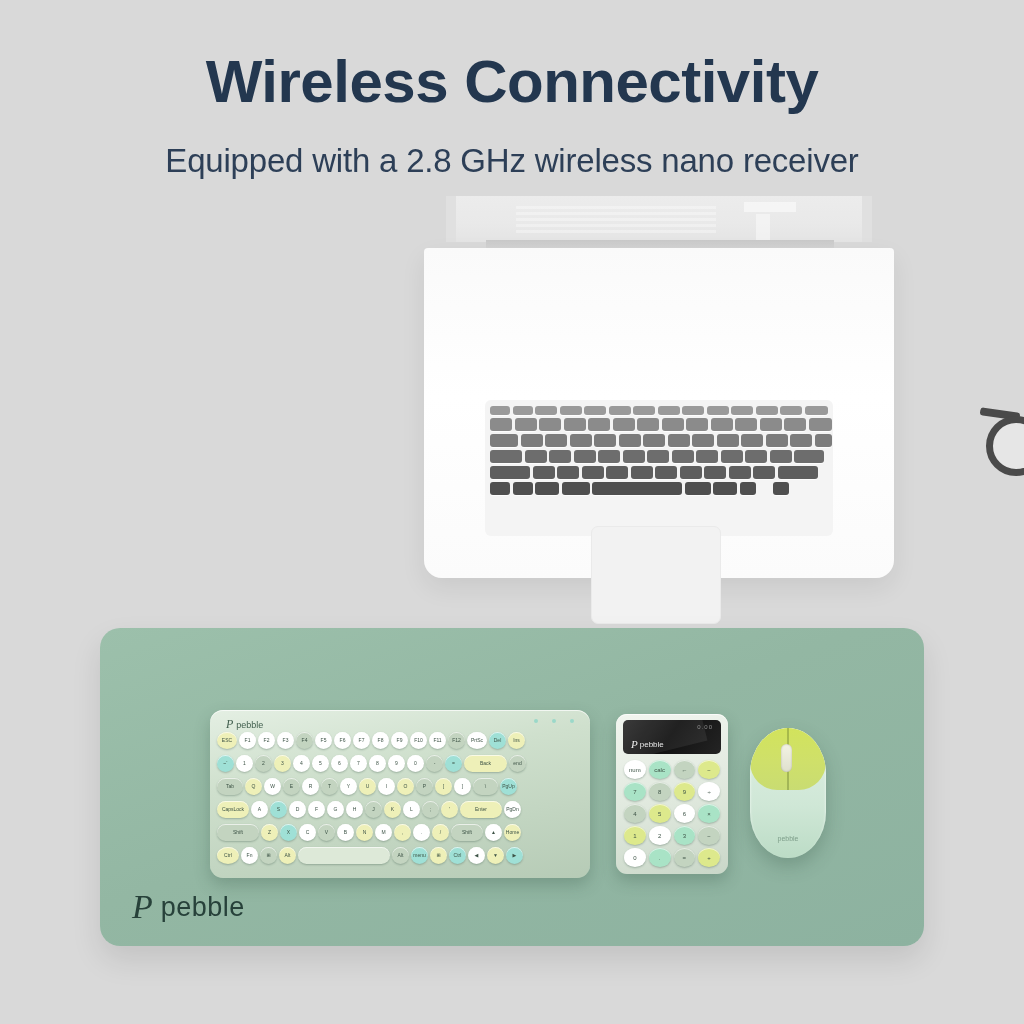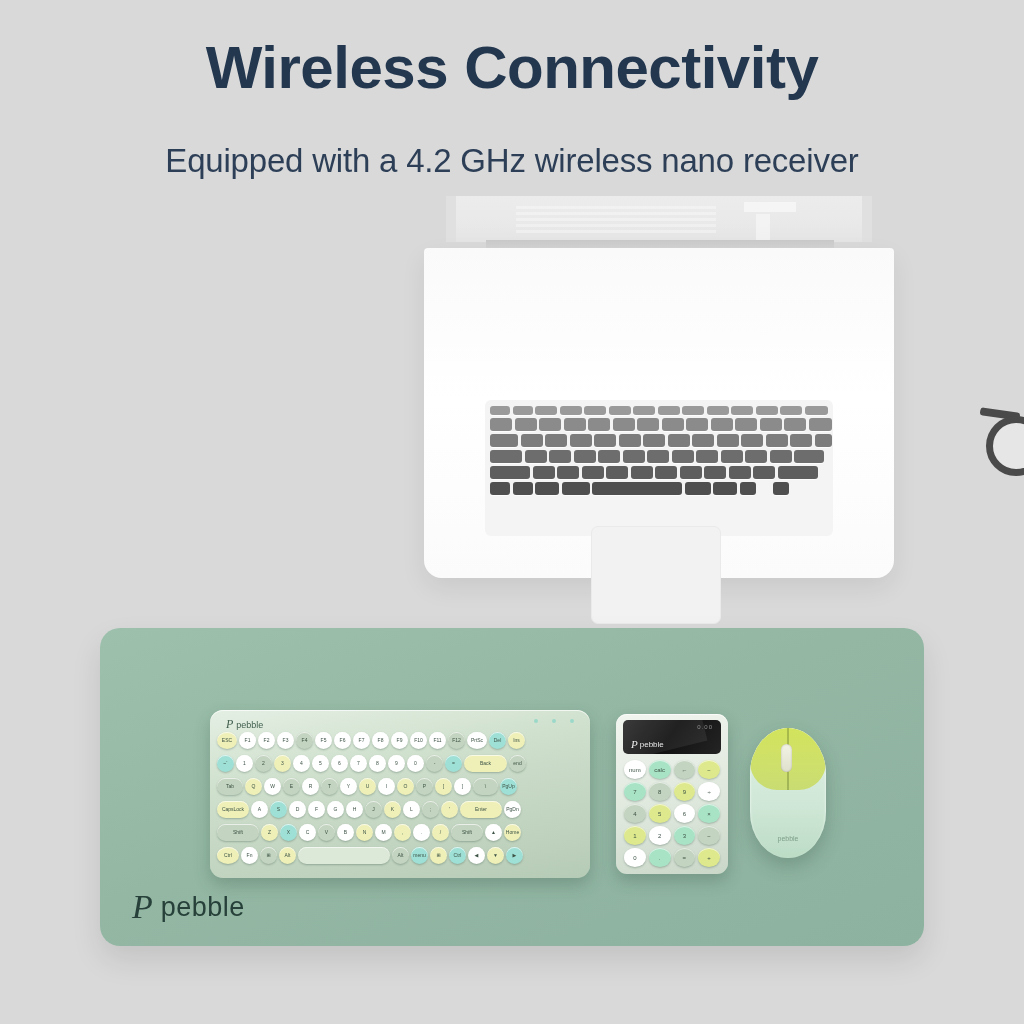--- a/index.html
+++ b/index.html
@@ -5,21 +5,21 @@
 <style>
   html,body{margin:0;padding:0;}
   body{
     width:1024px;height:1024px;overflow:hidden;
     background:#d9d9d9;
     font-family:"Liberation Sans", sans-serif;
     position:relative;
   }
   
   .headline{
-    position:absolute;top:36px;left:0;width:1024px;text-align:center;
+    position:absolute;top:50px;left:0;width:1024px;text-align:center;
     font-size:60px;font-weight:bold;color:#23374f;letter-spacing:-0.5px;
     line-height:1.05;
   }
   .subhead{
     position:absolute;top:142px;left:0;width:1024px;text-align:center;
     font-size:33px;font-weight:normal;color:#2d3f57;letter-spacing:-0.2px;
   }
 
   
   .laptop{position:absolute;left:424px;top:196px;width:470px;height:388px;}
@@ -181,21 +181,21 @@
     position:absolute;left:31px;top:16px;width:11px;height:28px;
     background:linear-gradient(180deg,#f3f3e4,#dfe0cd);border-radius:6px;
     box-shadow:inset 0 0 2px rgba(0,0,0,.25);
   }
   .mouse-logo{position:absolute;left:0;bottom:16px;width:76px;text-align:center;color:#7e9e8a;font-size:7px;}
 </style>
 </head>
 <body>
 
 <div class="headline">Wireless Connectivity</div>
-<div class="subhead">Equipped with a 4.2 GHz wireless nano receiver</div>
+<div class="subhead">Equipped with a 2.8 GHz wireless nano receiver</div>
 
 <div class="laptop">
   <div class="lid">
     <div class="lid-inner">
       <div class="lid-ghost"></div>
       <div class="lid-ghost2"></div>
       <div class="lid-ghost3"></div>
     </div>
   </div>
   <div class="hinge"></div>

